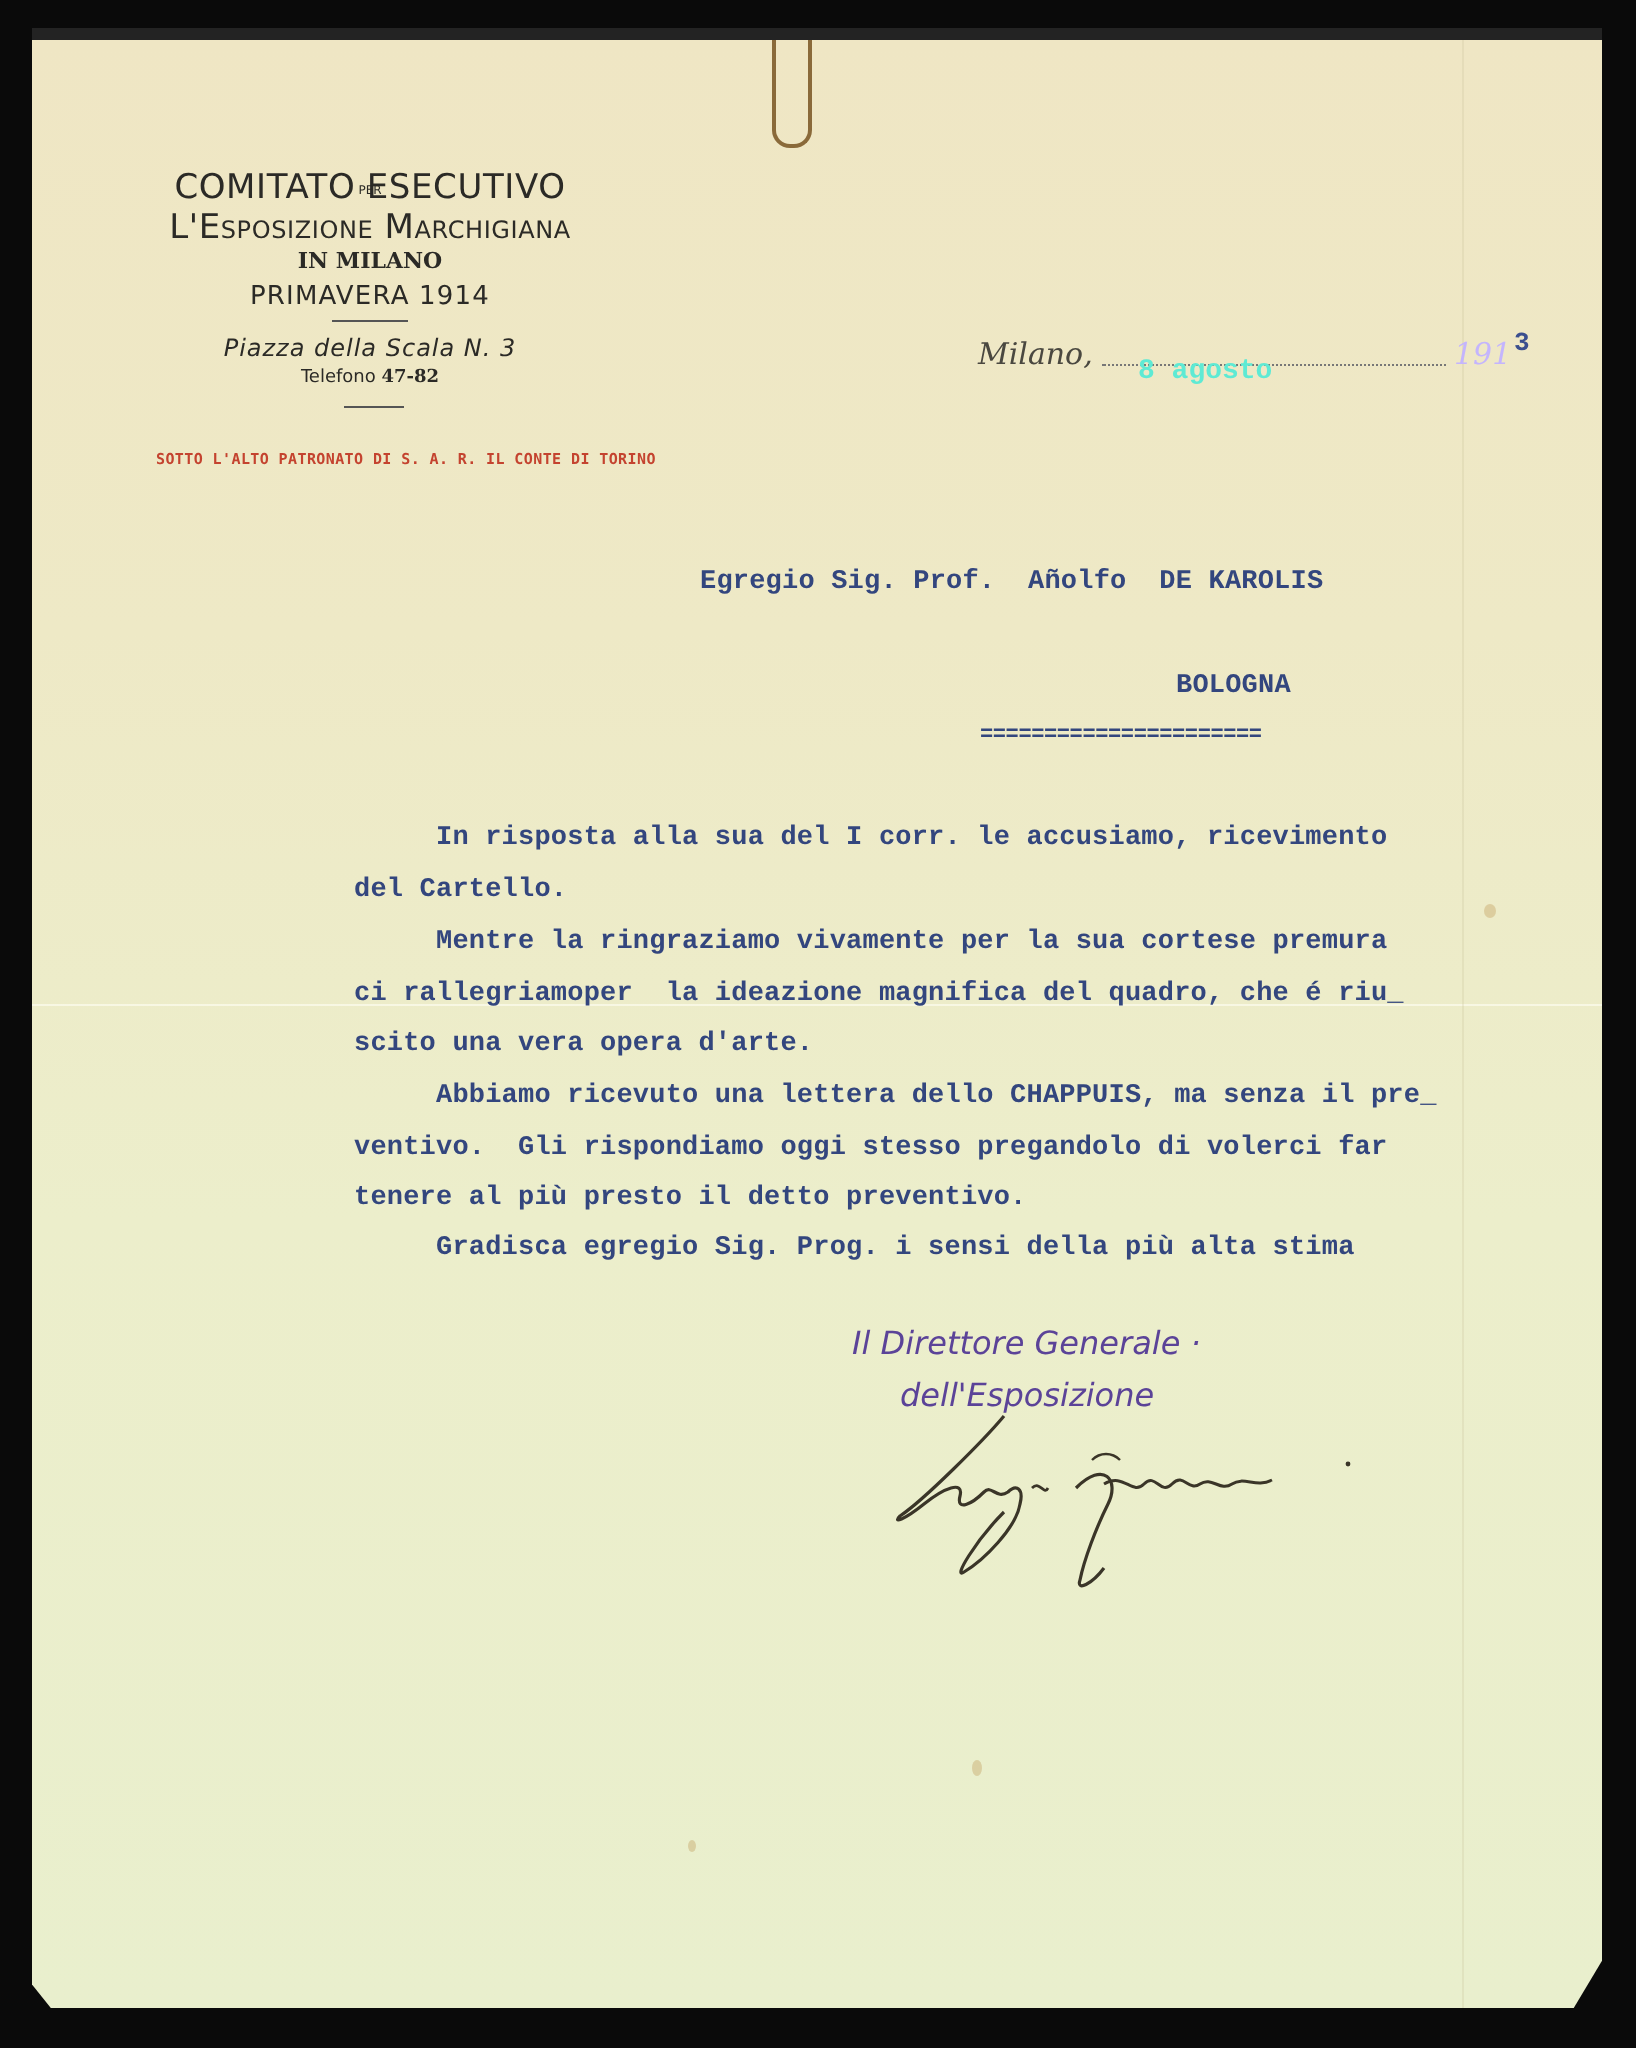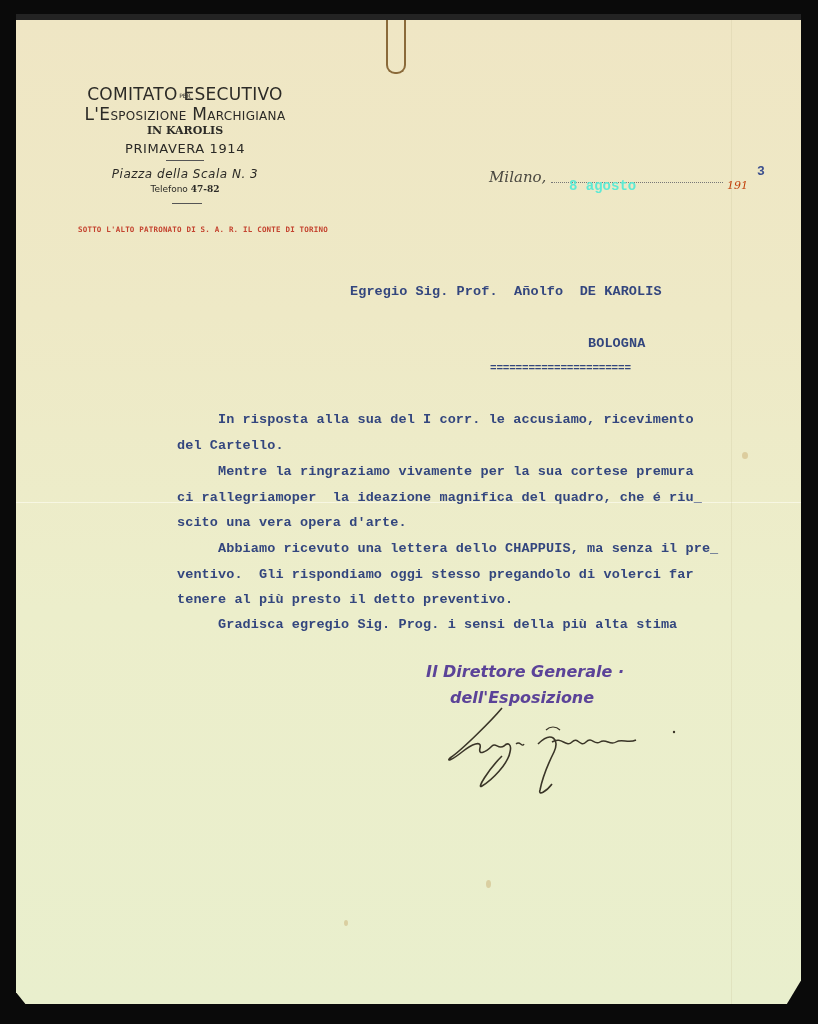--- a/index.html
+++ b/index.html
@@ -27,45 +27,45 @@
     .lh6 { top:167px; font-size:12px; letter-spacing:0.5px;font-style:italic; }
     .lh7 { top:184px; font-size:9px; }
     .lh7 b { font-family:"DejaVu Serif", serif; }
     .lh-rule2 { position:absolute; left:172px; top:203px; width:30px; height:1px; background:#555; }
     .patron { position:absolute; left:78px; top:225px; font-family:"DejaVu Sans Mono", monospace; font-size:7.5px; font-weight:bold; color:#c4432f; letter-spacing:0.2px; }
 
     .dateline { position:absolute; top:162px; left:475px; width:280px; height:24px; font-family:"DejaVu Serif", serif;margin-left:14px; }
     .city { position:absolute; left:0; top:6px; font-style:italic; font-size:15px; color:#4a4840; }
     .dots { position:absolute; top:20px; height:0; border-bottom:1px dotted #777; }
     .date-typed { position:absolute; left:80px; top:16px; font-family:Liberation Mono, monospace; font-weight:bold; font-size:14px; color:#5eead4; }
-    .year-pre { position:absolute; left:238px; top:17px; font-style:italic; font-size:11px; color:#c2410c; }
+    .year-pre { position:absolute; left:238px; top:6px; font-style:italic; font-size:15px; color:#c4b5fd; }
     .year-typed { position:absolute; left:268px; top:2px; font-family:"Liberation Mono", monospace; font-weight:bold; font-size:13px; color:#3b4f8e; }
 
     .typed { position:absolute; font-family:"Liberation Mono", monospace; font-size:13.5px; color:#33467e; font-weight:bold; white-space:pre; letter-spacing:0.1px; }
 
-    .stamp { position:absolute; font-family:"DejaVu Sans", sans-serif; font-style:italic; font-weight:bold; color:#5b4398; font-size:16px; }
+    .stamp { position:absolute; font-family:"DejaVu Sans", sans-serif; font-style:italic; font-weight:normal; color:#5b4398; font-size:16px; }
     .sig { position:absolute; left:442px; top:700px; width:240px; height:100px; }
   </style>
 </head>
 <body>
 
 <div class="topshade"></div>
 <div class="paper">
   <div class="fold"></div>
   <div class="vfold"></div>
   <div class="stain" style="left:726px;top:432px;width:6px;height:7px;"></div>
   <div class="stain" style="left:470px;top:860px;width:5px;height:8px;"></div>
   <div class="stain" style="left:328px;top:900px;width:4px;height:6px;"></div>
 </div>
 <div class="clip"></div>
 
 <div class="lh lh1">COMITATO ESECUTIVO</div>
 <div class="lh lh2">PER</div>
 <div class="lh lh3">L'Esposizione Marchigiana</div>
-<div class="lh lh4">IN KAROLIS</div>
+<div class="lh lh4">IN MILANO</div>
 <div class="lh lh5">PRIMAVERA 1914</div>
 <div class="lh-rule1"></div>
 <div class="lh lh6">Piazza della Scala N. 3</div>
 <div class="lh lh7">
   <span>Telefono</span>
   <b>47-82</b>
 </div>
 <div class="lh-rule2"></div>
 <div class="patron">SOTTO L'ALTO PATRONATO DI S. A. R. IL CONTE DI TORINO</div>
 

